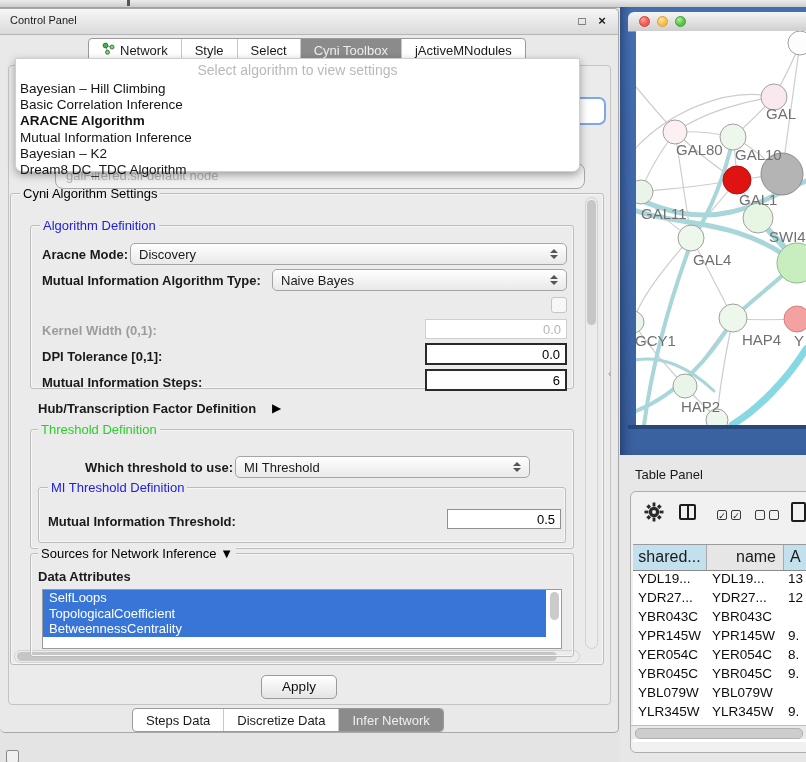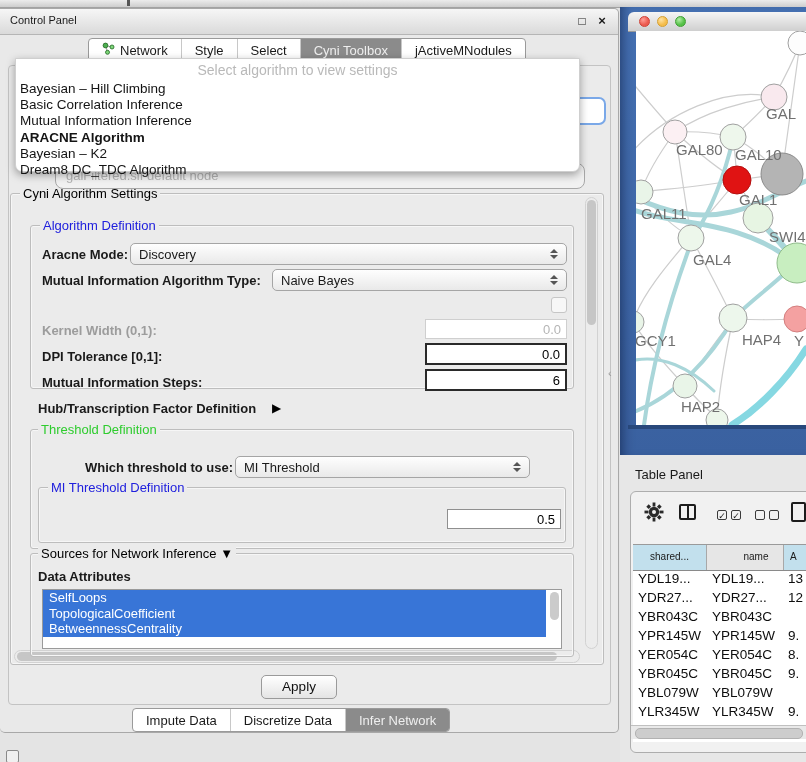--- a/index.html
+++ b/index.html
@@ -84,21 +84,21 @@
   #tp-title{position:absolute;left:15px;top:12px;font-size:13px;color:#1a1a1a;}
   #tp-card{position:absolute;left:10px;top:36px;width:178px;height:262px;background:#f1f1f1;border:1px solid #adadad;border-radius:6px 0 0 6px;box-sizing:border-box;overflow:hidden;}
   .ticon{position:absolute;top:14px;}
   #icon-split{left:48px;width:17px;height:16px;border:2px solid #1c1c1c;border-radius:2px;box-sizing:border-box;}
   #icon-split i{position:absolute;left:50%;top:0;bottom:0;width:2px;background:#1c1c1c;margin-left:-1px;display:block;}
   .cb{position:absolute;top:18px;width:10px;height:10px;border:1.5px solid #3a3a3a;border-radius:2px;font-size:9px;line-height:10px;text-align:center;color:#222;box-sizing:border-box;}
   #icon-doc{left:160px;top:10px;width:15px;height:20px;border:2px solid #1c1c1c;border-radius:2px;box-sizing:border-box;}
   
   #tbl{position:absolute;left:2px;top:52px;right:0;}
   .hrow{display:flex;height:25px;border-top:1px solid #9a9a9a;border-bottom:1px solid #8a8a8a;}
-  .hcell{font-size:10px;color:#1a1a1a;text-align:center;line-height:24px;border-right:1px solid #a8a8a8;box-sizing:border-box;overflow:hidden;white-space:nowrap;}
+  .hcell{font-size:16px;color:#1a1a1a;text-align:center;line-height:24px;border-right:1px solid #a8a8a8;box-sizing:border-box;overflow:hidden;white-space:nowrap;}
   .hc1{width:74px;background:#c2e0ed;}
   .hc2{width:77px;background:#e6e6e6;padding-left:22px;}
   .hc3{flex:1;background:#c2e0ed;text-align:left;padding-left:6px;}
   .trow{display:flex;height:19px;font-size:13.5px;color:#0d0d0d;background:#fff;}
   .tcell{overflow:hidden;white-space:nowrap;box-sizing:border-box;}
   .tc1{width:74px;padding-left:5px;}
   .tc2{width:77px;padding-left:5px;}
   .tc3{flex:1;padding-left:4px;}
   #tp-hscroll{position:absolute;left:0;right:0;top:233px;height:13px;background:#e9e9e9;border-top:1px solid #c0c0c0;}
   #tp-hthumb{position:absolute;left:4px;right:4px;top:2px;height:9px;background:#cdcdcd;border:1px solid #b2b2b2;border-radius:5px;}
@@ -154,22 +154,22 @@
     <div class="abs" id="bgfocus"></div>
 
     <div class="abs" id="bgcombo">
       <span>galFiltered.sif default node</span>
     </div>
 
     <div class="abs" id="popup">
       <div class="ph">Select algorithm to view settings</div>
       <div class="it">Bayesian – Hill Climbing</div>
       <div class="it">Basic Correlation Inference</div>
+      <div class="it sel">ARACNE Algorithm</div>
       <div class="it">Mutual Information Inference</div>
-      <div class="it sel">ARACNE Algorithm</div>
       <div class="it">Bayesian – K2</div>
       <div class="it">Dream8 DC_TDC Algorithm</div>
     </div>
 
     <div class="grp" style="left:10px;top:184px;width:592px;height:470px;"></div>
     <span class="gtitle" style="left:20px;top:177px;">Cyni Algorithm Settings</span>
 
     <div class="vtrack" style="left:585px;top:188px;height:452px;">
       <div class="vthumb" style="top:2px;height:125px;"></div>
     </div>
@@ -221,39 +221,40 @@
       <span>MI Threshold</span>
       <span class="spin">
           <i class="up"></i>
           <i class="dn"></i>
         </span>
     </div>
 
     <div class="grp" style="left:38px;top:478px;width:526px;height:54px;"></div>
     <span class="gtitle blue" style="left:48px;top:471px;">MI Threshold Definition</span>
 
+    <span class="lbl b" style="left:48px;top:505px;">Mutual Information Threshold:</span>
     <input class="field f-norm" style="left: 447px; top: 500px; width: 114px;" value="0.5">
 
     <div class="grp" style="left:30px;top:544px;width:542px;height:102px;"></div>
     <span class="gtitle" style="left:38px;top:537px;"><span>Sources for Network Inference</span> <span>▼</span></span>
 
     <span class="lbl b" style="left:38px;top:560px;">Data Attributes</span>
 
     <div class="abs" id="attrlist">
       <div class="row">SelfLoops</div>
       <div class="row">TopologicalCoefficient</div>
       <div class="row">BetweennessCentrality</div>
       <div class="thumb"></div>
     </div>
 
     <div class="abs" id="applybtn">Apply</div>
 
     <div class="abs seg" id="bottomtabs">
       <div class="tab">
-        <span>Impute Data</span>
+        <span>Steps Data</span>
       </div>
       <div class="tab">
         <span>Discretize Data</span>
       </div>
       <div class="tab sel">
         <span>Infer Network</span>
       </div>
     </div>
   </div>
 

